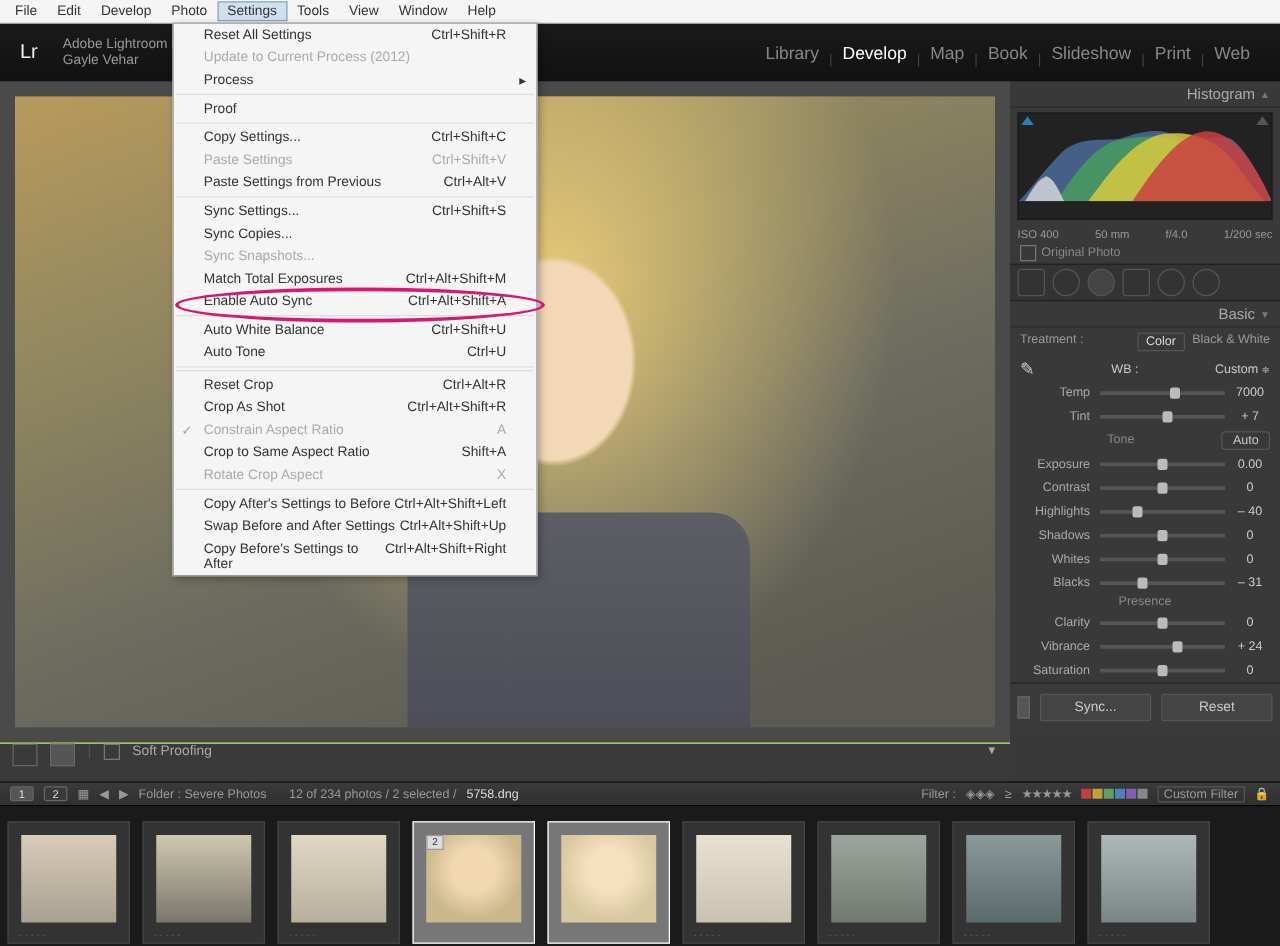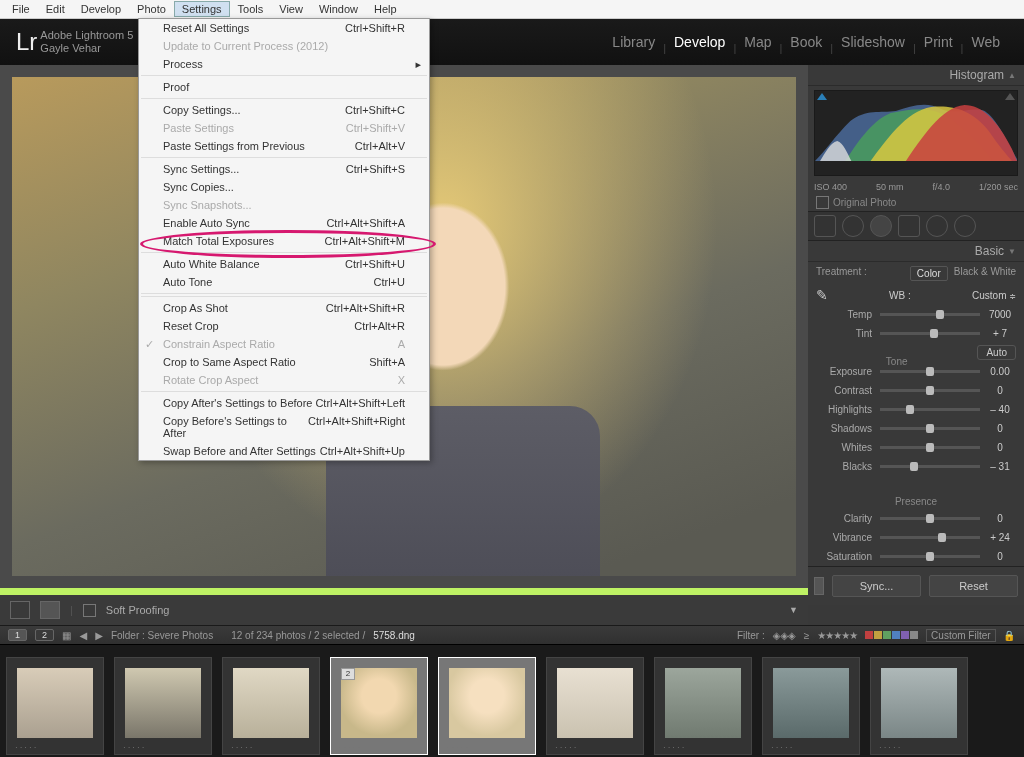--- a/index.html
+++ b/index.html
@@ -1,35 +1,35 @@
 <!DOCTYPE html>
 <html><head>
 <meta charset="utf-8">
 <style>
   html,body{margin:0;padding:0;width:1024px;height:757px;background:#000;font-family:'Segoe UI',Arial,sans-serif;font-size:11px;color:#ccc;overflow:hidden}
   .menubar{background:#f5f5f5;height:18px;display:flex;align-items:center;padding:0 4px;border-bottom:1px solid #ccc}
   .mi{padding:2px 8px;color:#333;cursor:default}
   .mi.active{background:#d0e0f0;border:1px solid #8aa;padding:1px 7px}
   .header{height:46px;background:linear-gradient(#1a1a1a,#111);display:flex;align-items:center;padding:0 16px;justify-content:space-between}
-  .lr-logo{font-size:24px;font-weight:300;color:#eee;margin-right:3px}
+  .lr-logo{font-size:16px;font-weight:300;color:#eee;margin-right:20px}
   .id-block{font-size:11px;color:#999;line-height:1.2}
   .modules{display:flex;gap:0;align-items:flex-end}
   .mod{color:#888;padding:4px 8px;font-size:14px}
   .mod.active{color:#fff;font-weight:500}
   .sep{color:#444}
   .main{display:flex;height:560px}
   .canvas{flex:1;background:#4a4a4a;position:relative;display:flex;flex-direction:column}
   .photo{flex:1;margin:12px;position:relative;overflow:hidden}
   .photo-img{width:100%;height:100%;background:
      radial-gradient(ellipse 220px 280px at 55% 42%, #f3d8b8 0%, #f3d8b8 28%, transparent 30%),
      radial-gradient(ellipse 380px 460px at 55% 30%, #e5c977 0%, transparent 72%),
      linear-gradient(160deg,#b89a5c 0%, #8f8660 30%, #6b6b5f 60%, #5a5a52 90%);
   }
   .photo-img::after{content:"";position:absolute;left:40%;top:66%;width:35%;height:42%;background:linear-gradient(#5d5d66,#4a4a54);border-radius:30px 30px 0 0}
-  .toolbar-bottom{height:30px;background:#3a3a3a;border-top:7px solid #bef264;display:flex;align-items:center;padding:0 10px;gap:10px;color:#aaa}
+  .toolbar-bottom{height:30px;background:#3a3a3a;border-top:1px solid #bef264;display:flex;align-items:flex-start;padding:0 10px;gap:10px;color:#aaa}
   .chk{width:11px;height:11px;border:1px solid #777;display:inline-block}
   .tb-icon{width:18px;height:16px;border:1px solid #666;display:inline-block}
   .right{width:216px;background:#393939;display:flex;flex-direction:column;overflow:hidden}
   .panel-hdr{height:20px;display:flex;justify-content:flex-end;align-items:center;padding:0 8px;color:#aaa;font-size:12px;border-bottom:1px solid #2b2b2b}
   .tri{font-size:8px;margin-left:4px;color:#777}
   .histo{height:84px;margin:4px 6px;position:relative;background:#222;border:1px solid #1a1a1a}
   .histo svg{width:100%;height:70px}
   .meta{display:flex;justify-content:space-between;font-size:9px;color:#999;padding:2px 6px}
   .orig{font-size:10px;color:#888;padding:2px 8px;display:flex;align-items:center;gap:4px}
   .tools-row{height:28px;background:#333;display:flex;align-items:center;padding:0 6px;gap:6px;border-top:1px solid #222;border-bottom:1px solid #222}
@@ -37,21 +37,21 @@
   .tool.c{border-radius:50%}
   .basic{padding:0 8px}
   .row{display:flex;align-items:center;height:19px;font-size:10px}
   .row .lbl{width:56px;text-align:right;color:#aaa;padding-right:4px}
   .row .sld{flex:1;height:3px;background:#555;position:relative;margin:0 4px}
   .row .sld .dot{position:absolute;top:-3px;width:8px;height:9px;background:#bbb;border-radius:2px;transform:translateX(-50%)}
   .row .val{width:32px;text-align:center;color:#ccc;font-size:10px}
   .grad-temp{background:linear-gradient(90deg,#3080ff,#888,#ffcc40)}
   .grad-tint{background:linear-gradient(90deg,#30c030,#888,#e040e0)}
   .grad-sat{background:linear-gradient(90deg,#888,#ff4040,#ffff40,#40ff40,#40ffff,#4040ff,#ff40ff)}
-  .section-l{text-align:center;color:#888;font-size:10px;margin:20px 0 2px}
+  .section-l{text-align:center;color:#888;font-size:10px;margin:0 0 2px}
   .treat{display:flex;justify-content:flex-end;padding:4px 0;font-size:10px;color:#999}
   .treat span.sel{color:#ddd;border:1px solid #555;padding:1px 6px;border-radius:2px}
   .wb-row{display:flex;justify-content:space-between;align-items:center;padding:2px 0;font-size:10px}
   .btn-auto{border:1px solid #555;padding:1px 8px;border-radius:3px;color:#ccc;font-size:10px}
   .sync-bar{height:30px;background:#3a3a3a;display:flex;gap:8px;padding:4px 6px;align-items:center;border-top:1px solid #222}
   .sync-bar .b{flex:1;border:1px solid #555;background:#444;text-align:center;padding:4px 0;border-radius:2px;color:#ccc;font-size:11px}
   .dd{position:absolute;left:138px;top:18px;width:290px;background:#f5f5f5;border:1px solid #999;box-shadow:2px 2px 6px rgba(0,0,0,.3);z-index:100}
   .dd .it{display:flex;justify-content:space-between;padding:3px 24px 3px 24px;color:#333;font-size:11px;position:relative}
   .dd .it.dis{color:#aaa}
   .dd .sep-l{height:1px;background:#ddd;margin:2px 2px}
@@ -119,71 +119,71 @@
       <span>Sync Settings...</span>
       <span>Ctrl+Shift+S</span>
     </div>
     <div class="it">
       <span>Sync Copies...</span>
     </div>
     <div class="it dis">
       <span>Sync Snapshots...</span>
     </div>
     <div class="it">
+      <span>Match Total Exposures</span>
+      <span>Ctrl+Alt+Shift+M</span>
+    </div>
+    <div class="it">
       <span>Enable Auto Sync</span>
       <span>Ctrl+Alt+Shift+A</span>
     </div>
-    <div class="it">
-      <span>Match Total Exposures</span>
-      <span>Ctrl+Alt+Shift+M</span>
-    </div>
     <div class="sep-l"></div>
     <div class="it">
       <span>Auto White Balance</span>
       <span>Ctrl+Shift+U</span>
     </div>
     <div class="it">
       <span>Auto Tone</span>
       <span>Ctrl+U</span>
     </div>
     <div class="sep-l"></div>
     <div class="sep-l"></div>
     <div class="it">
+      <span>Reset Crop</span>
+      <span>Ctrl+Alt+R</span>
+    </div>
+    <div class="it">
       <span>Crop As Shot</span>
       <span>Ctrl+Alt+Shift+R</span>
-    </div>
-    <div class="it">
-      <span>Reset Crop</span>
-      <span>Ctrl+Alt+R</span>
     </div>
     <div class="it dis">
       <span>Constrain Aspect Ratio</span>
       <span>A</span>
       <span class="chk-m">✓</span>
     </div>
     <div class="it">
       <span>Crop to Same Aspect Ratio</span>
       <span>Shift+A</span>
     </div>
     <div class="it dis">
       <span>Rotate Crop Aspect</span>
       <span>X</span>
     </div>
     <div class="sep-l"></div>
     <div class="it">
       <span>Copy After's Settings to Before</span>
       <span>Ctrl+Alt+Shift+Left</span>
     </div>
     <div class="it">
+      <span>Swap Before and After Settings</span>
+      <span>Ctrl+Alt+Shift+Up</span>
+    </div>
+    <div class="it">
       <span>Copy Before's Settings to After</span>
       <span>Ctrl+Alt+Shift+Right</span>
-    </div>
-    <div class="it">
-      <span>Swap Before and After Settings</span>
-      <span>Ctrl+Alt+Shift+Up</span>
     </div>
   </div>
 <div class="annot" style="left:140px;top:230px;width:290px;height:22px"></div>
 
 <div class="header">
   <div style="display:flex;align-items:center">
     <span class="lr-logo">Lr</span>
     <div class="id-block">
       <div>Adobe Lightroom 5</div>
       <div>Gayle Vehar</div>

